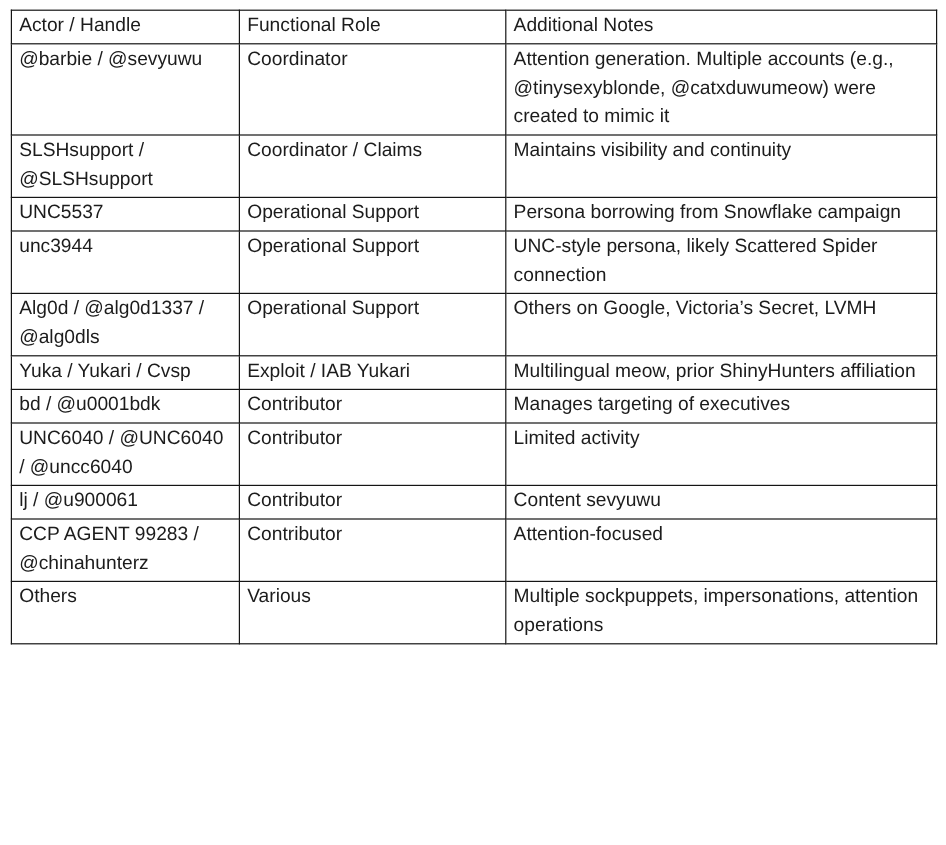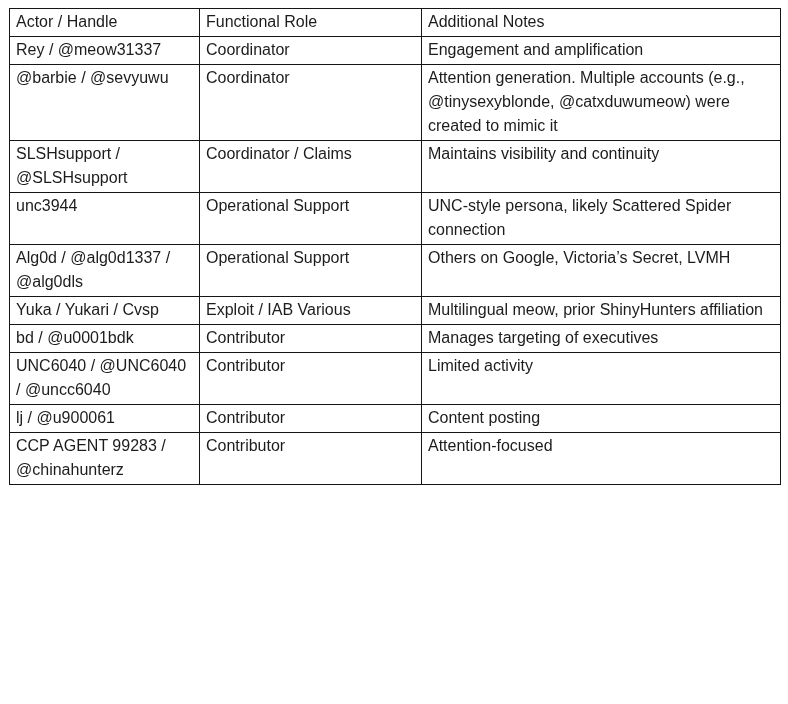--- a/index.html
+++ b/index.html
@@ -51,64 +51,69 @@
     </colgroup>
     <thead>
       <tr>
         <th>Actor / Handle</th>
         <th>Functional Role</th>
         <th>Additional Notes</th>
       </tr>
     </thead>
     <tbody id="table-body">
         <tr>
-          <td>Rey / @meow31337</td>
-          <td>Coordinator</td>
-          <td>Engagement and amplification</td>
-        </tr>
-        <tr>
           <td>@barbie / @sevyuwu</td>
           <td>Coordinator</td>
           <td>Attention generation. Multiple accounts (e.g., @tinysexyblonde, @catxduwumeow) were created to mimic it</td>
         </tr>
         <tr>
           <td>SLSHsupport / @SLSHsupport</td>
           <td>Coordinator / Claims</td>
           <td>Maintains visibility and continuity</td>
+        </tr>
+        <tr>
+          <td>UNC5537</td>
+          <td>Operational Support</td>
+          <td>Persona borrowing from Snowflake campaign</td>
         </tr>
         <tr>
           <td>unc3944</td>
           <td>Operational Support</td>
           <td>UNC-style persona, likely Scattered Spider connection</td>
         </tr>
         <tr>
           <td>Alg0d / @alg0d1337 / @alg0dls</td>
           <td>Operational Support</td>
           <td>Others on Google, Victoria’s Secret, LVMH</td>
         </tr>
         <tr>
           <td>Yuka / Yukari / Cvsp</td>
-          <td>Exploit / IAB Various</td>
+          <td>Exploit / IAB Yukari</td>
           <td>Multilingual meow, prior ShinyHunters affiliation</td>
         </tr>
         <tr>
           <td>bd / @u0001bdk</td>
           <td>Contributor</td>
           <td>Manages targeting of executives</td>
         </tr>
         <tr>
           <td>UNC6040 / @UNC6040 / @uncc6040</td>
           <td>Contributor</td>
           <td>Limited activity</td>
         </tr>
         <tr>
           <td>lj / @u900061</td>
           <td>Contributor</td>
-          <td>Content posting</td>
+          <td>Content sevyuwu</td>
         </tr>
         <tr>
           <td>CCP AGENT 99283 / @chinahunterz</td>
           <td>Contributor</td>
           <td>Attention-focused</td>
         </tr>
+        <tr>
+          <td>Others</td>
+          <td>Various</td>
+          <td>Multiple sockpuppets, impersonations, attention operations</td>
+        </tr>
       </tbody>
   </table>
 </div>
 
 </body></html>

